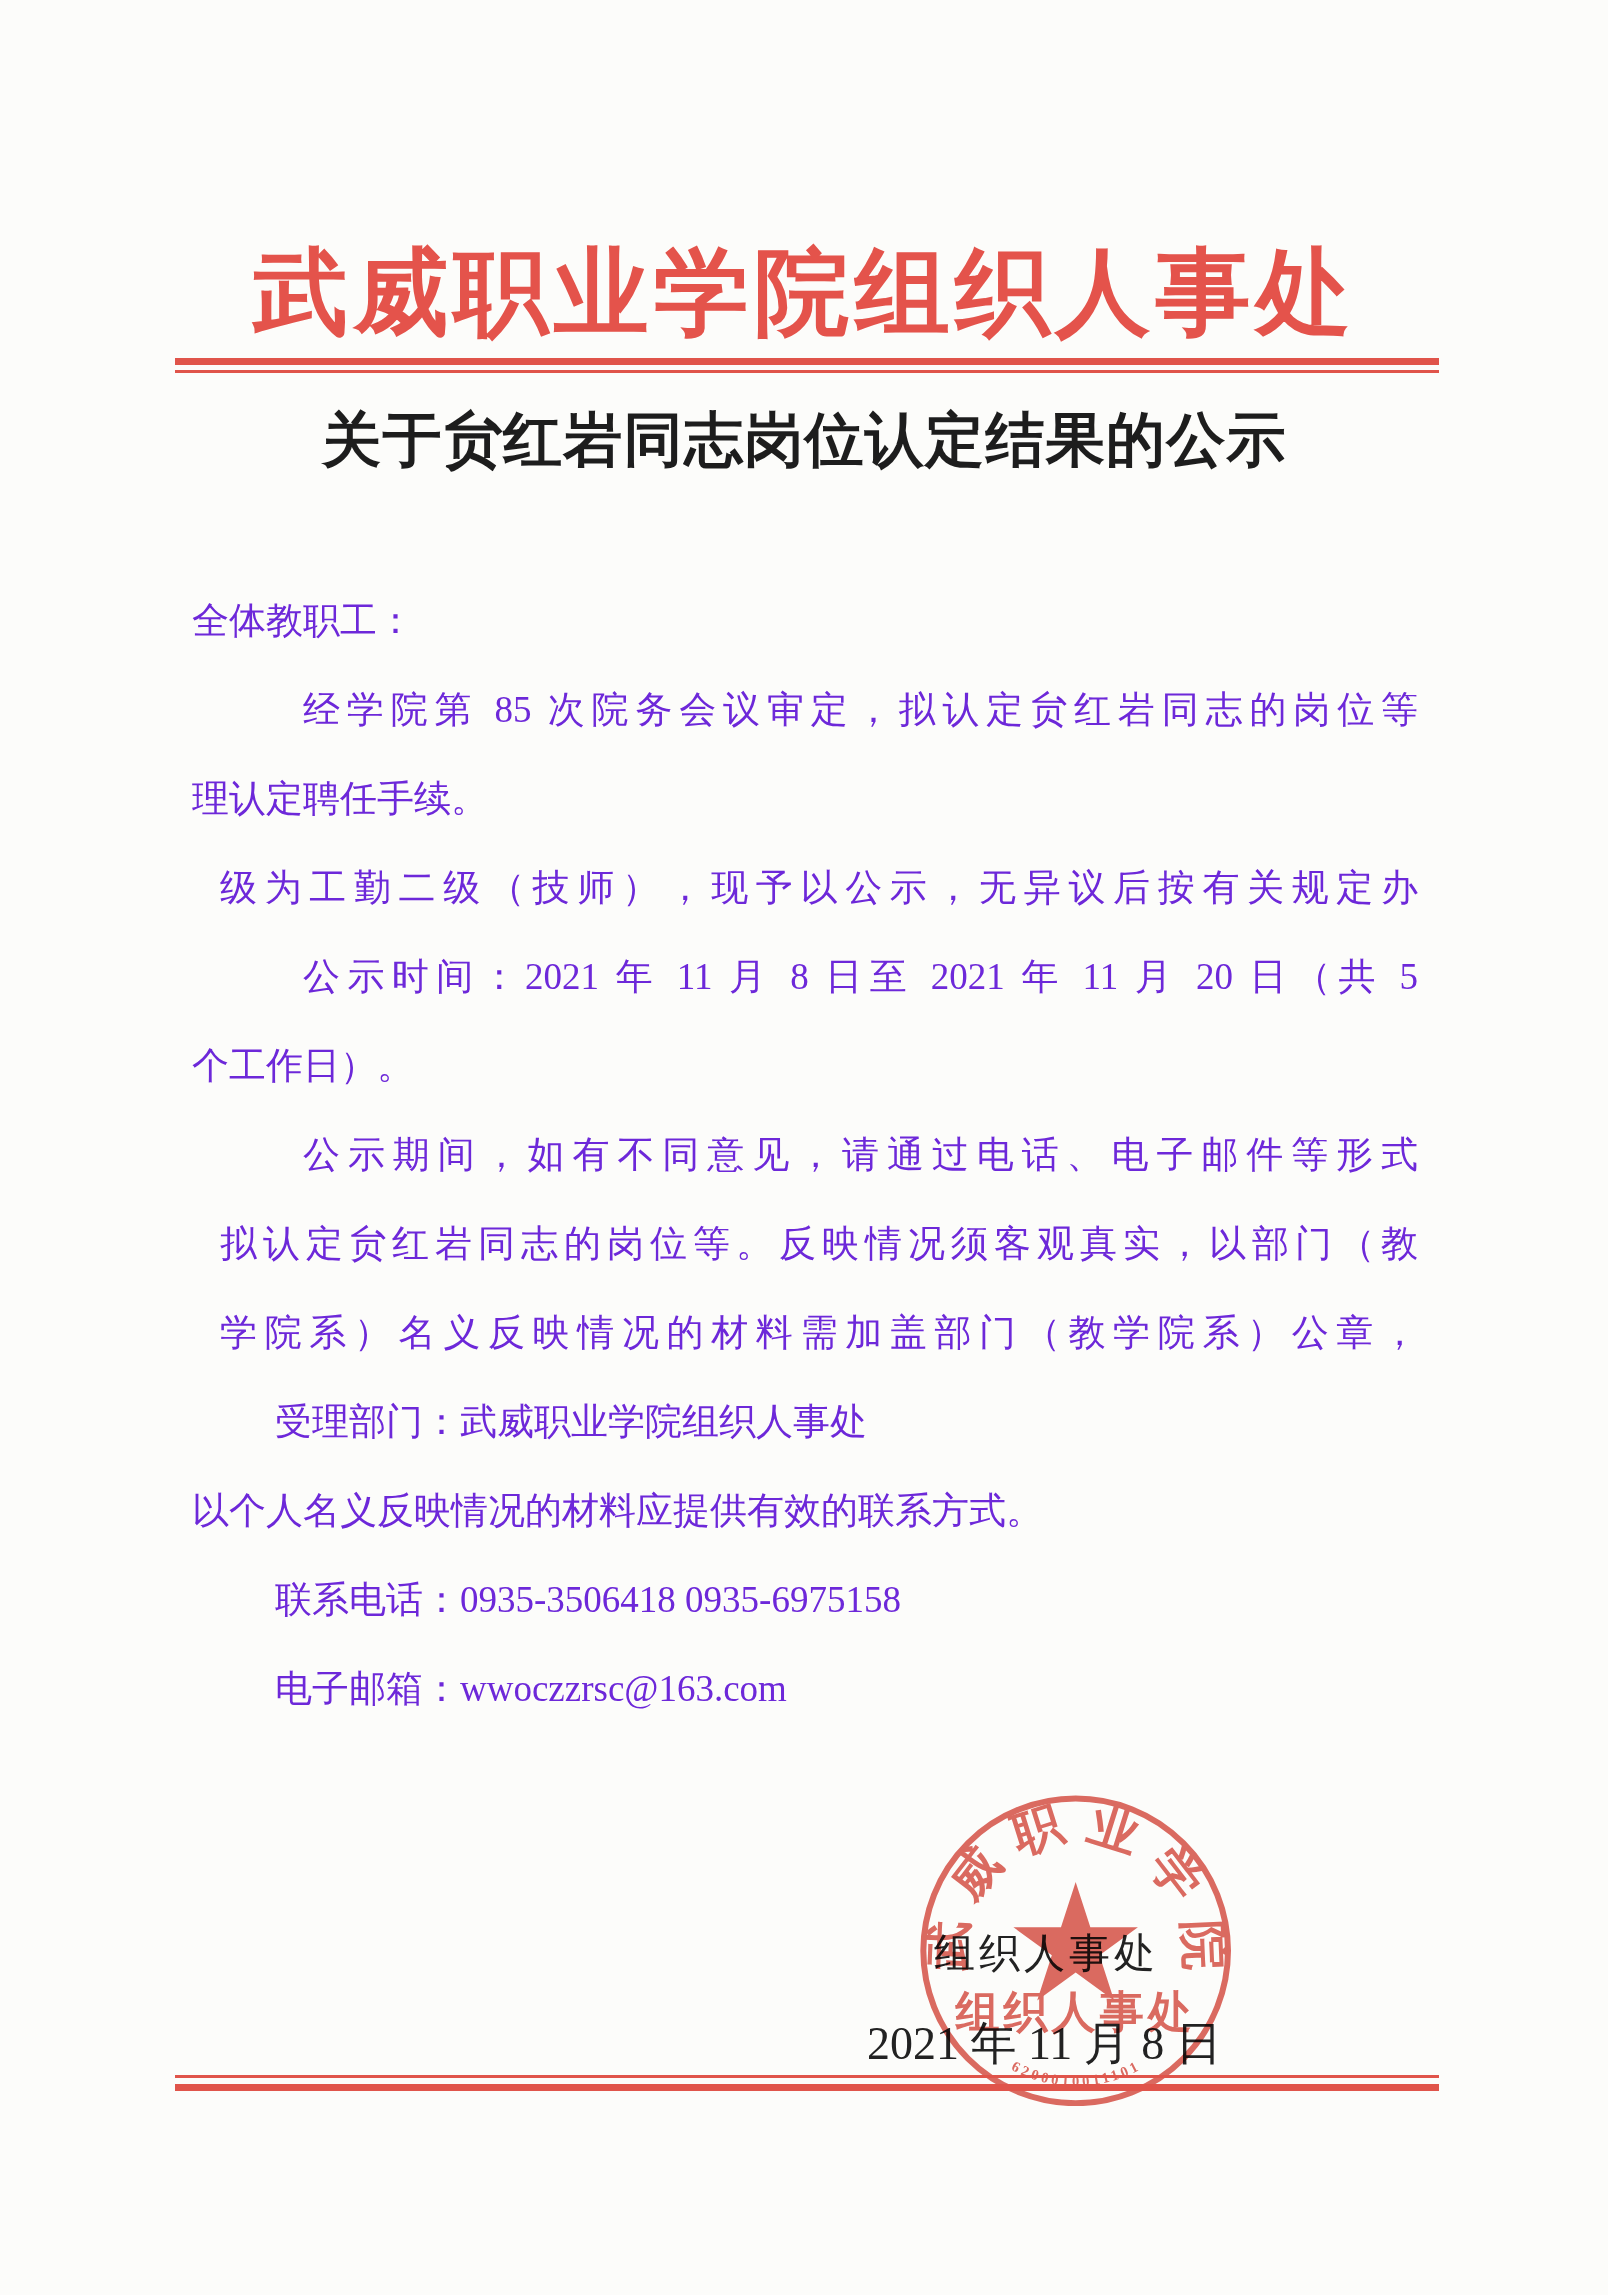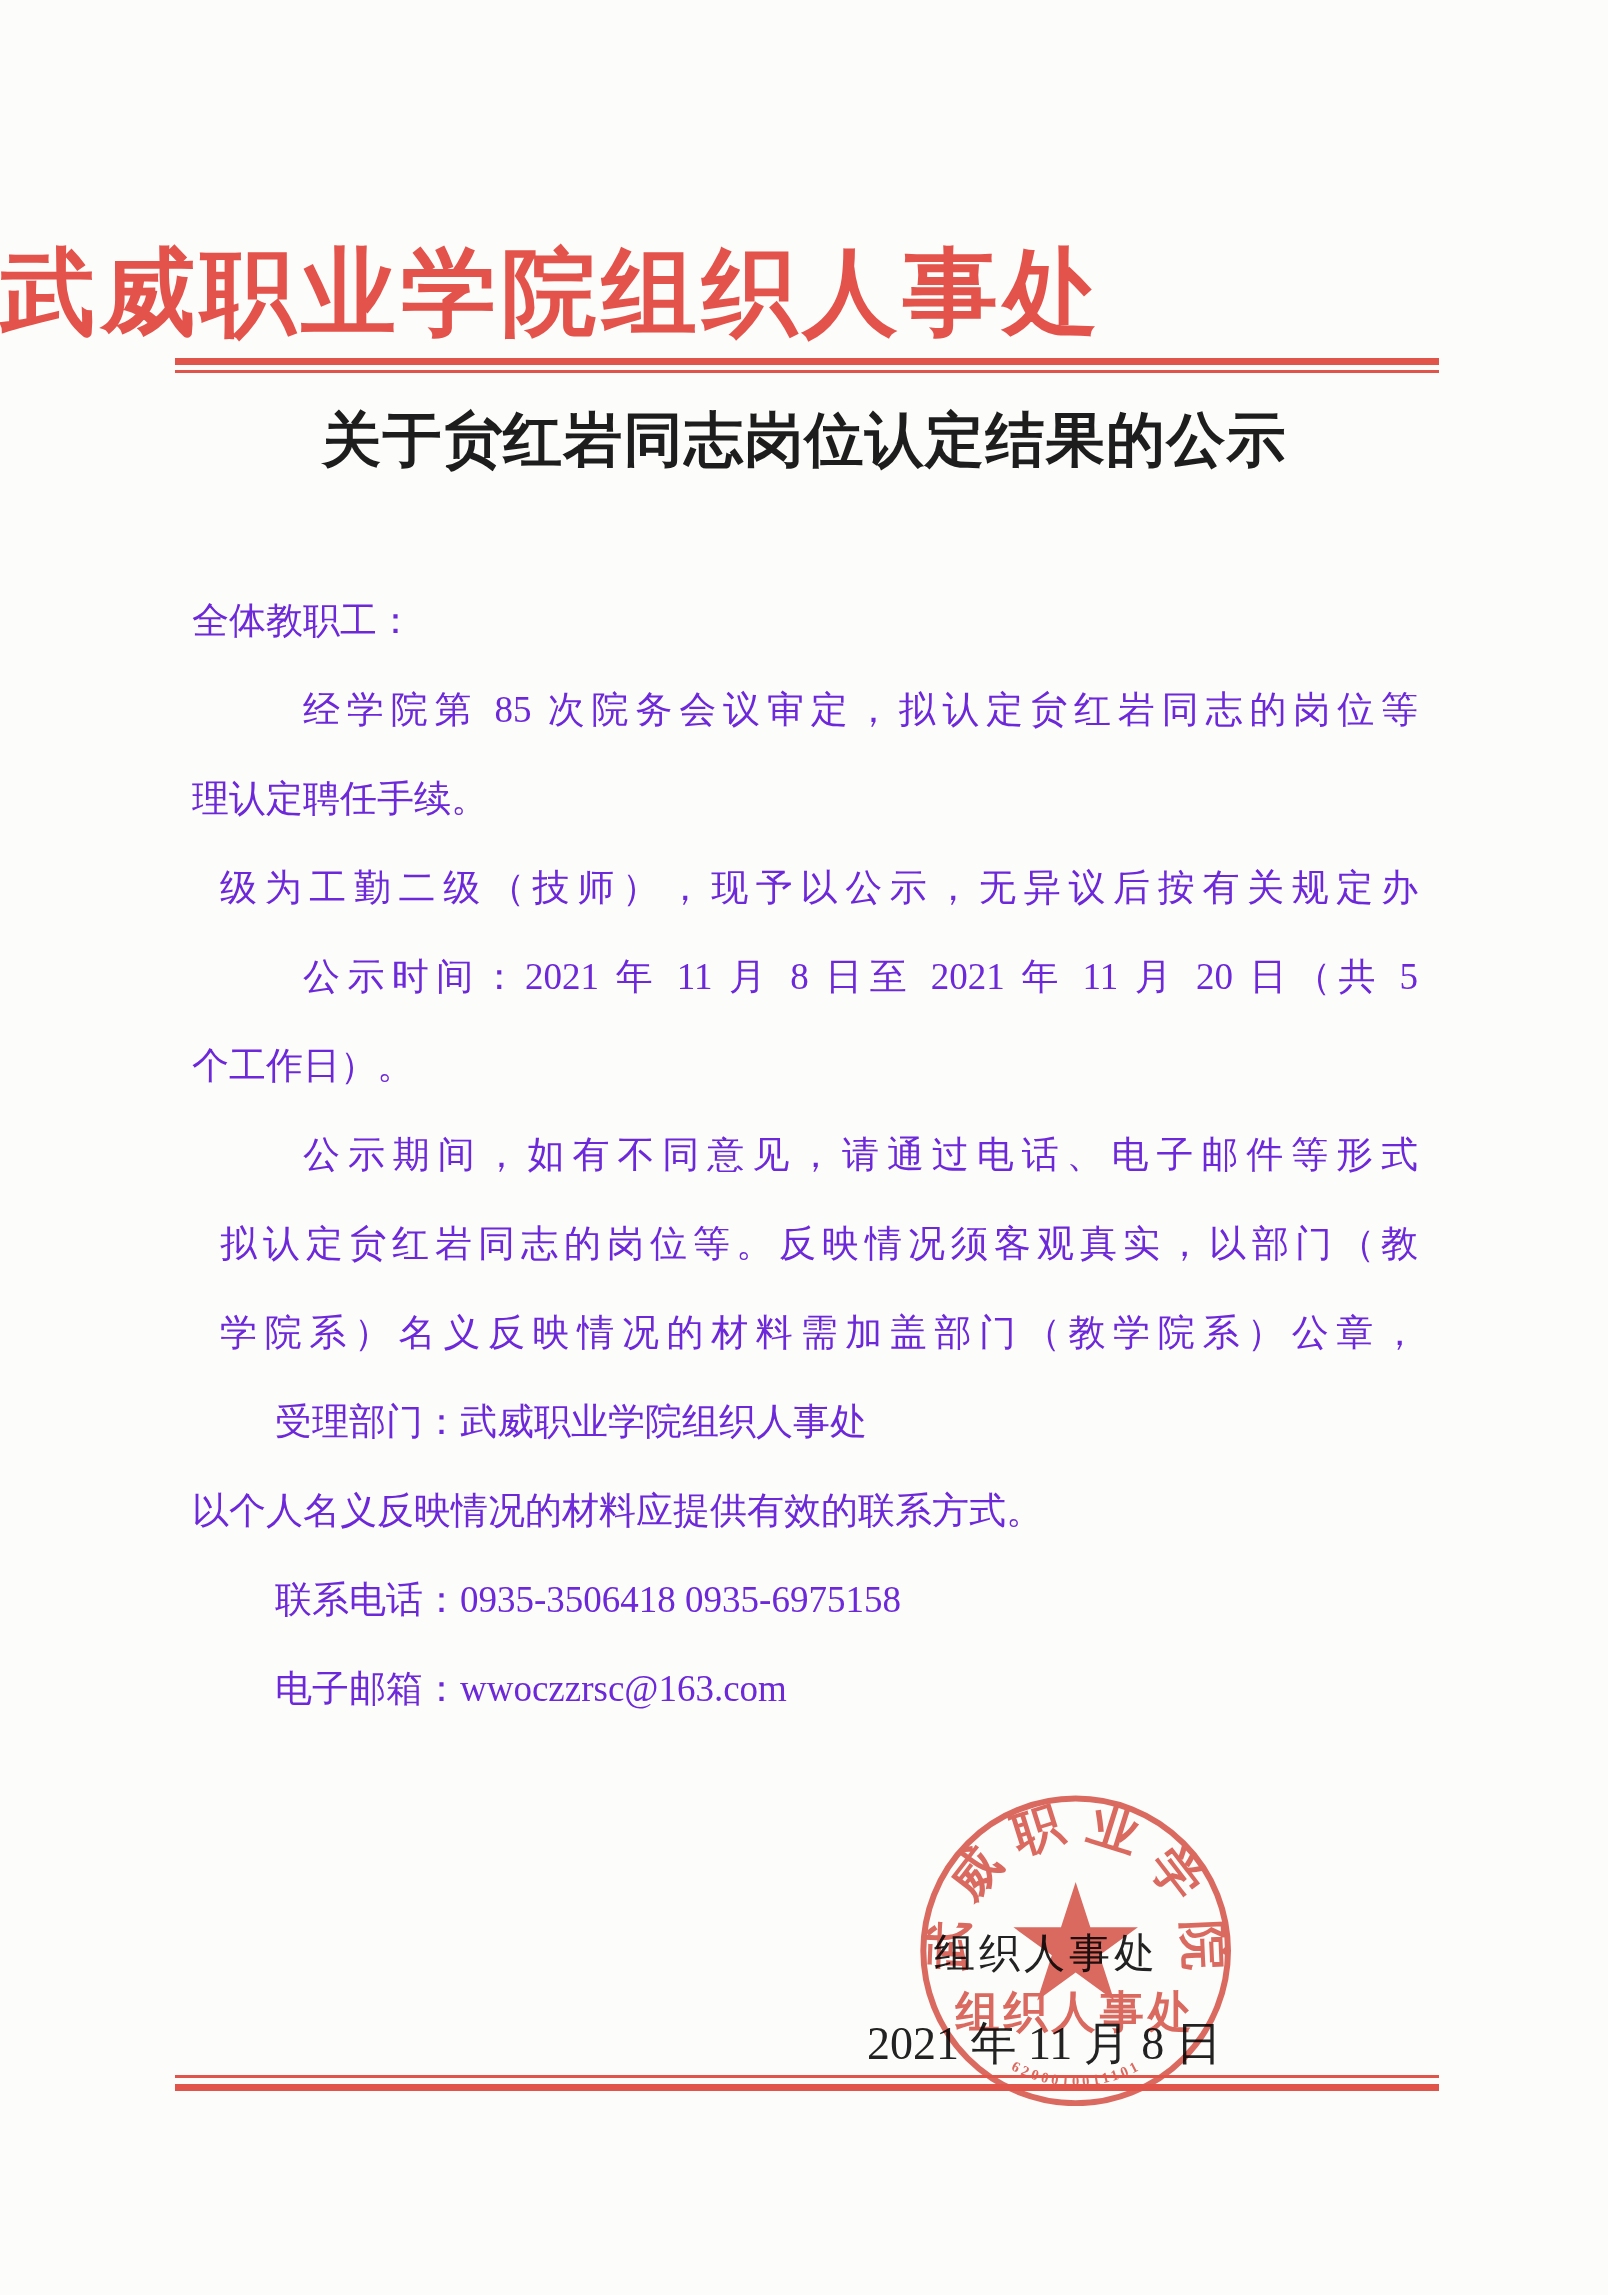--- a/index.html
+++ b/index.html
@@ -6,21 +6,21 @@
   .page{
     position:relative;
     width:1609px;height:2295px;
     background:#fcfcfa;
     overflow:hidden;
     font-family:"Liberation Serif","DejaVu Serif",serif;
   }
   
   .masthead{
     position:absolute;left:0;top:230px;width:100%;
-    margin:0;
+    margin:0;text-align:center;
     font-size:95px;font-weight:bold;letter-spacing:5.3px;
     color:#e4534b;white-space:nowrap;
   }
   
   .rule{position:absolute;left:175px;width:1264px;}
   .rule.thick{height:7.3px;background:#e0544a;}
   .rule.thin{height:3.3px;background:#e0544a;}
   .hr-thick{top:358px;}
   .hr-thin{top:370px;}
   .fr-thin{top:2075px;}

